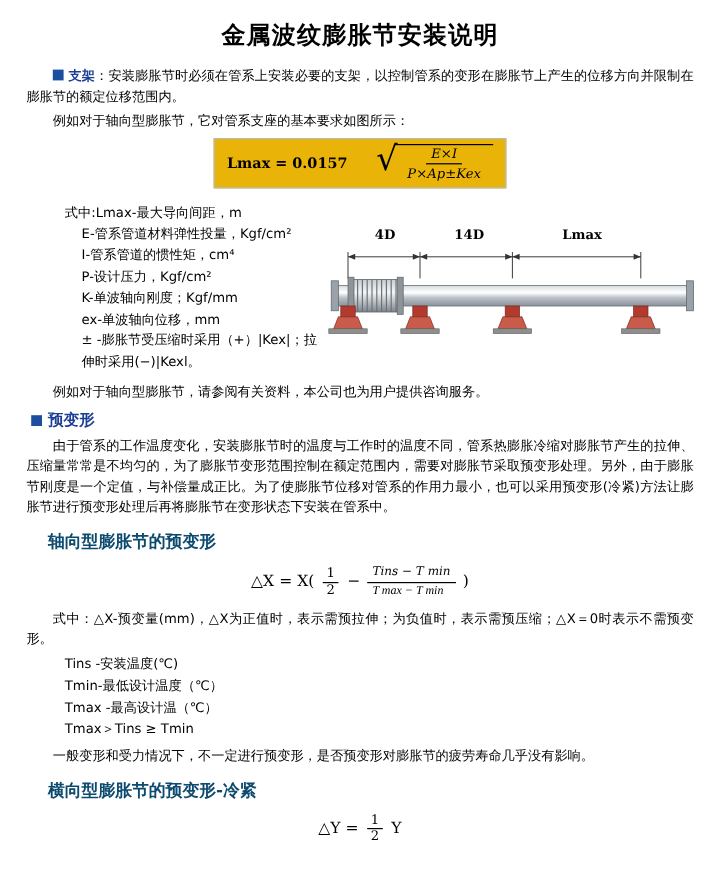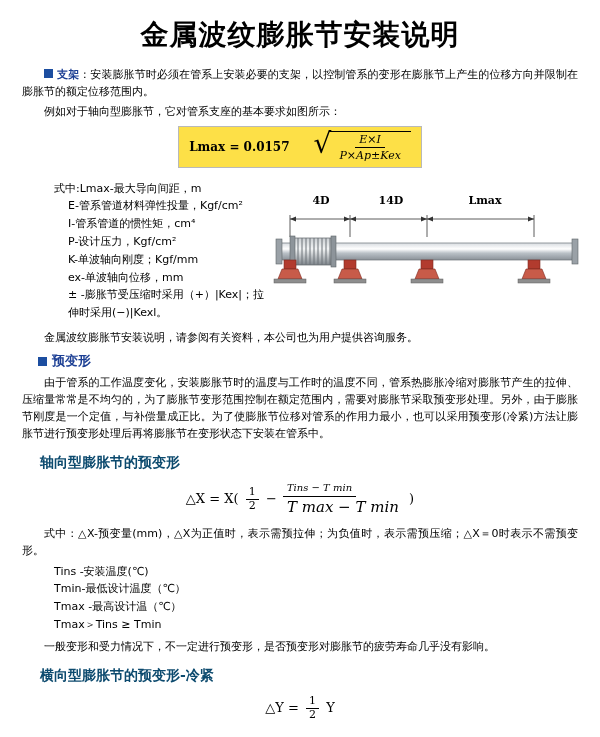--- a/index.html
+++ b/index.html
@@ -17,34 +17,34 @@
   }
   .page {
     position: relative;
     width: 600px;
     height: 737px;
     padding: 0;
     box-sizing: border-box;
   }
   .doc-title {
     text-align: center;
-    font-size: 28px;
+    font-size: 20px;
     font-weight: bold;
     letter-spacing: 1px;
     margin: 16px 0 12px 0;
     font-family: Liberation Sans, sans-serif;
   }
   .block {
     padding: 0 22px;
   }
   .sq-head {
     font-weight: bold;
     font-size: 13px;
     color: #1c3f94;
-    margin: 6px 0 4px 16px;
+    margin: 6px 0 4px 4px;
     display: flex;
     align-items: center;
     gap: 5px;
   }
   .sq-head .sq {
     display: inline-block;
     width: 9px;
     height: 9px;
     background: #1c4ea0;
     flex: 0 0 auto;
@@ -88,21 +88,21 @@
     display: flex;
     justify-content: center;
     margin: 6px 0 8px 0;
   }
   .formula-box {
     border: 1px solid #b9b9b9;
     padding: 4px 10px;
     display: flex;
     align-items: center;
     gap: 24px;
-    background: #fde047;
+    background: #eab308;
     font-family: "DejaVu Serif", "Liberation Serif", serif;
   }
   .formula-box .lhs {
     font-weight: bold;
     font-size: 12px;
   }
   .sqrt {
     display: flex;
     align-items: stretch;
     font-size: 11px;
@@ -140,21 +140,22 @@
   }
   .frac-plain .num {
     border-bottom: 1px solid #000;
     padding: 0 4px 1px 4px;
     line-height: 1.25;
     font-size: 10px;
   }
   .frac-plain .den {
     padding: 1px 4px 0 4px;
     line-height: 1.25;
-    font-size: 15px;
+    font-size: 10px;
+    font-family: Liberation Serif, serif;
   }
   .frac-simple {
     display: inline-flex;
     flex-direction: column;
     align-items: center;
     vertical-align: middle;
     margin: 0 3px;
     font-family: "DejaVu Serif", "Liberation Serif", serif;
   }
   .frac-simple .num {
@@ -170,21 +171,21 @@
   }
   .eq-center {
     text-align: center;
     font-family: "DejaVu Serif", "Liberation Serif", serif;
     font-size: 13px;
     margin: 10px 0 8px 0;
   }
   
   .split {
     display: flex;
-    align-items: flex-start;
+    align-items: flex-end;
   }
   .split .left {
     width: 250px;
     flex: 0 0 auto;
   }
   .split .right {
     flex: 1 1 auto;
     padding-top: 18px;
   }
   .drawing {
@@ -320,21 +321,21 @@
           </g>
           <g>
             <rect x="256" y="53" width="12" height="9" fill="#b23b2e" stroke="#7e2a20" stroke-width="0.6"></rect>
             <polygon points="250,72 274,72 270,62 254,62" fill="#c85b49" stroke="#7e2a20" stroke-width="0.6"></polygon>
             <rect x="246" y="72" width="32" height="4" fill="#8e8e8e" stroke="#5e5e5e" stroke-width="0.5"></rect>
           </g>
         </svg>
       </div>
     </div>
 
-    <div class="para">金属波纹膨胀节安装说明，请参阅有关资料，本公司也为用户提供咨询服务。</div>
+    <div class="para">例如对于轴向型膨胀节，请参阅有关资料，本公司也为用户提供咨询服务。</div>
   </div>
 
   <div class="block">
     <div class="sq-head">
       <span class="sq"></span>
       <span class="sq-label">预变形</span>
     </div>
 
     <div class="para">由于管系的工作温度变化，安装膨胀节时的温度与工作时的温度不同，管系热膨胀冷缩对膨胀节产生的拉伸、压缩量常常是不均匀的，为了膨胀节变形范围控制在额定范围内，需要对膨胀节采取预变形处理。另外，由于膨胀节刚度是一个定值，与补偿量成正比。为了使膨胀节位移对管系的作用力最小，也可以采用预变形(冷紧)方法让膨胀节进行预变形处理后再将膨胀节在变形状态下安装在管系中。</div>
 

